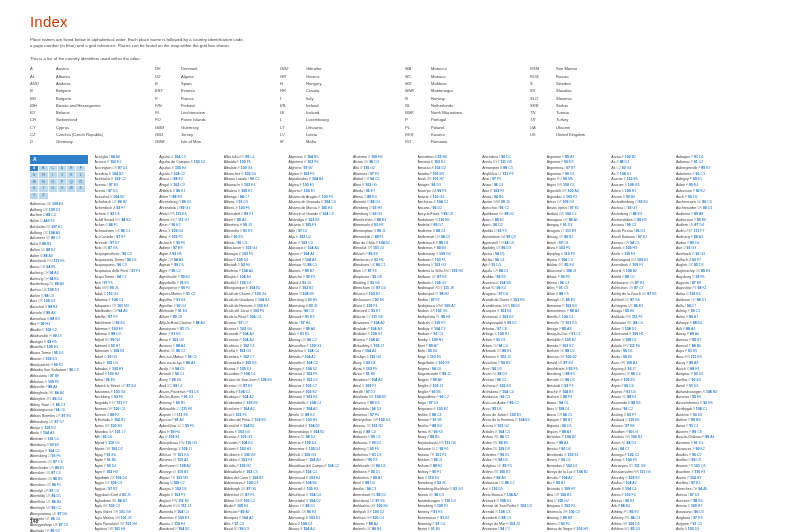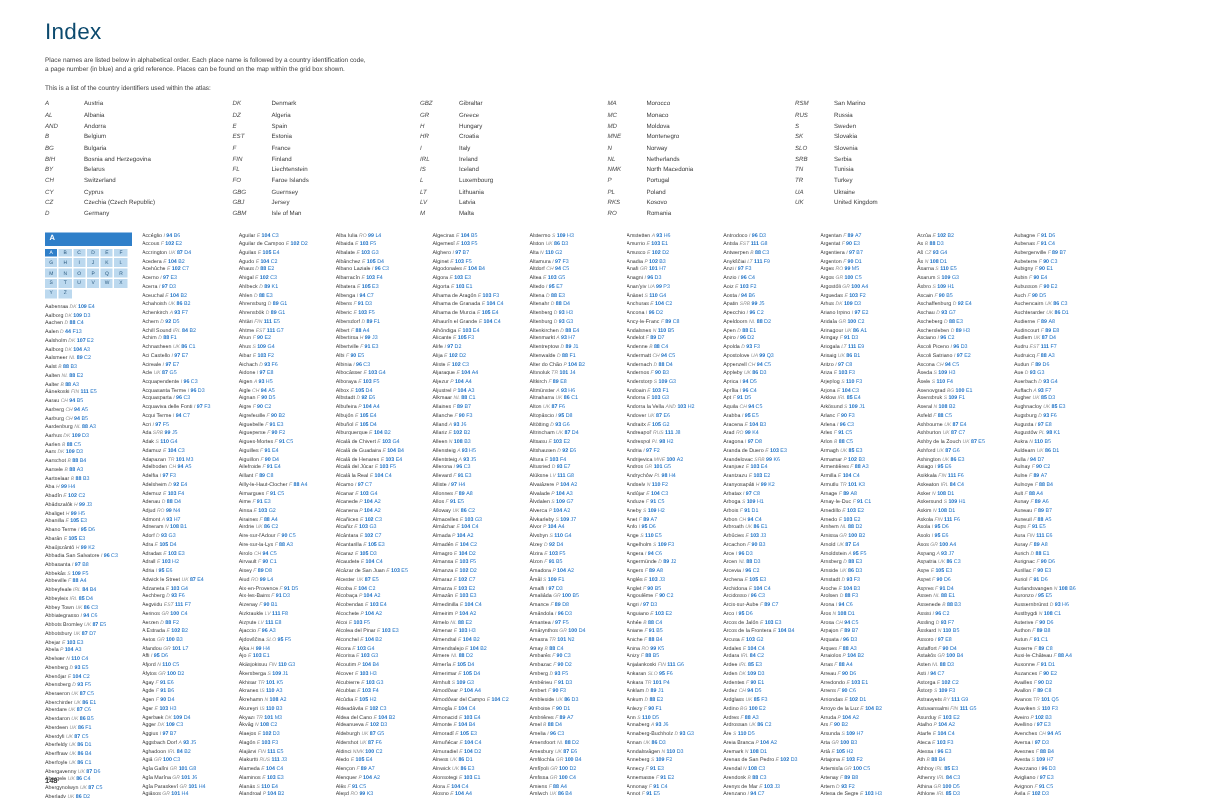--- a/index.html
+++ b/index.html
@@ -20,21 +20,21 @@
     height: 532px;
     position: relative;
     box-sizing: border-box;
     padding: 14px 6px 0 30px;
   }
   
   .title {
     font-size: 15px;
     font-weight: 400;
     letter-spacing: 0.2px;
-    color: #0c4a6e;
+    color: #c2410c;
     margin: 0 0 6px 0;
     line-height: 1.1;
   }
   .intro {
     font-size: 4.3px;
     line-height: 1.62;
     color: #3d3d3d;
     max-width: 420px;
     margin-bottom: 6px;
   }

